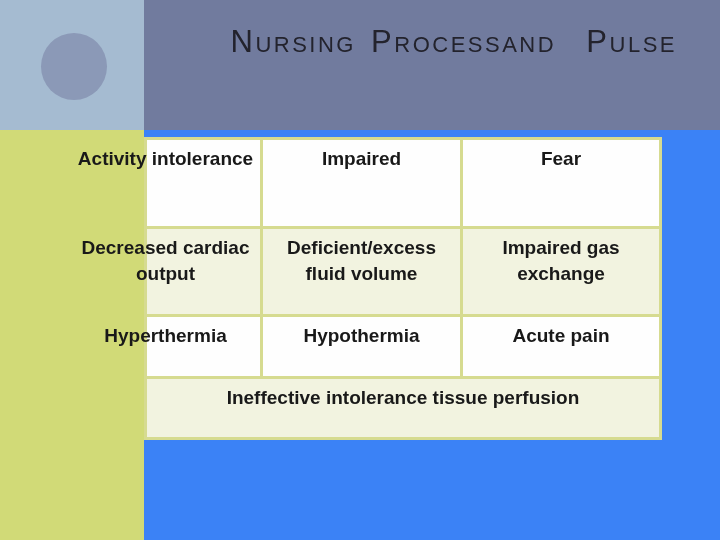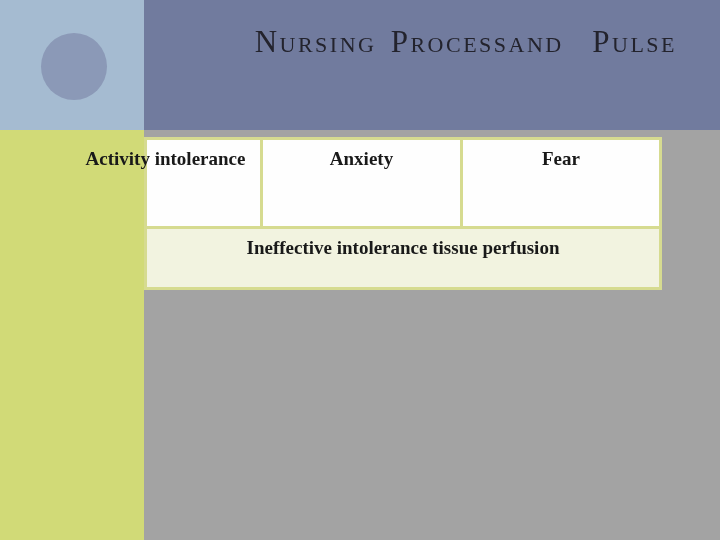--- a/index.html
+++ b/index.html
@@ -1,18 +1,18 @@
 <!DOCTYPE html>
 <html style="--header-band: #717b9e; --corner-square: #a5bbd1; --circle: #8b99b7; --side-band: #d1da77; --table-border: #d6db90; --cell-cream: #f2f3e0; --cell-white: #fefefe; --title-text: #23232d; --table-text: #191919;"><head>
 <meta charset="utf-8">
 <style>
   html,body{margin:0;padding:0;background:#ffffff;}
   .slide{
     position:relative;width:720px;height:540px;overflow:hidden;
-    background:#a3a3a3;font-family:Liberation Serif, serif;
+    background:#3b82f6;font-family:Liberation Sans, sans-serif;
   }
   .corner-square{
     position:absolute;left:0;top:0;width:144px;height:130px;
     background:var(--corner-square,#a5bbd1);
   }
   .decor-circle{
     position:absolute;left:41px;top:33px;width:66px;height:67px;border-radius:50%;
     background:var(--circle,#8b99b7);
   }
   .header-band{
@@ -65,22 +65,36 @@
     <colgroup>
         <col style="width:116px">
         <col style="width:200px">
         <col style="width:199px">
       </colgroup>
     <tbody>
         <tr class="r1">
       <td class="c1 cell-white">
         <span>Activity intolerance</span>
       </td>
-      <td class="cell-white">Anxiety</td>
+      <td class="cell-white">Impaired</td>
       <td class="cell-white">Fear</td>
+    </tr>
+    <tr class="r2">
+      <td class="c1 cell-cream">
+        <span>Decreased cardiac output</span>
+      </td>
+      <td class="cell-cream">Deficient/excess fluid volume</td>
+      <td class="cell-cream">Impaired gas exchange</td>
+    </tr>
+    <tr class="r3">
+      <td class="c1 cell-white">
+        <span>Hyperthermia</span>
+      </td>
+      <td class="cell-white">Hypothermia</td>
+      <td class="cell-white">Acute pain</td>
     </tr>
     <tr class="r4">
       <td class="merged cell-cream" colspan="3">Ineffective intolerance tissue perfusion</td>
     </tr>
   </tbody>
     </table>
 
 </div>
 
 </body></html>

